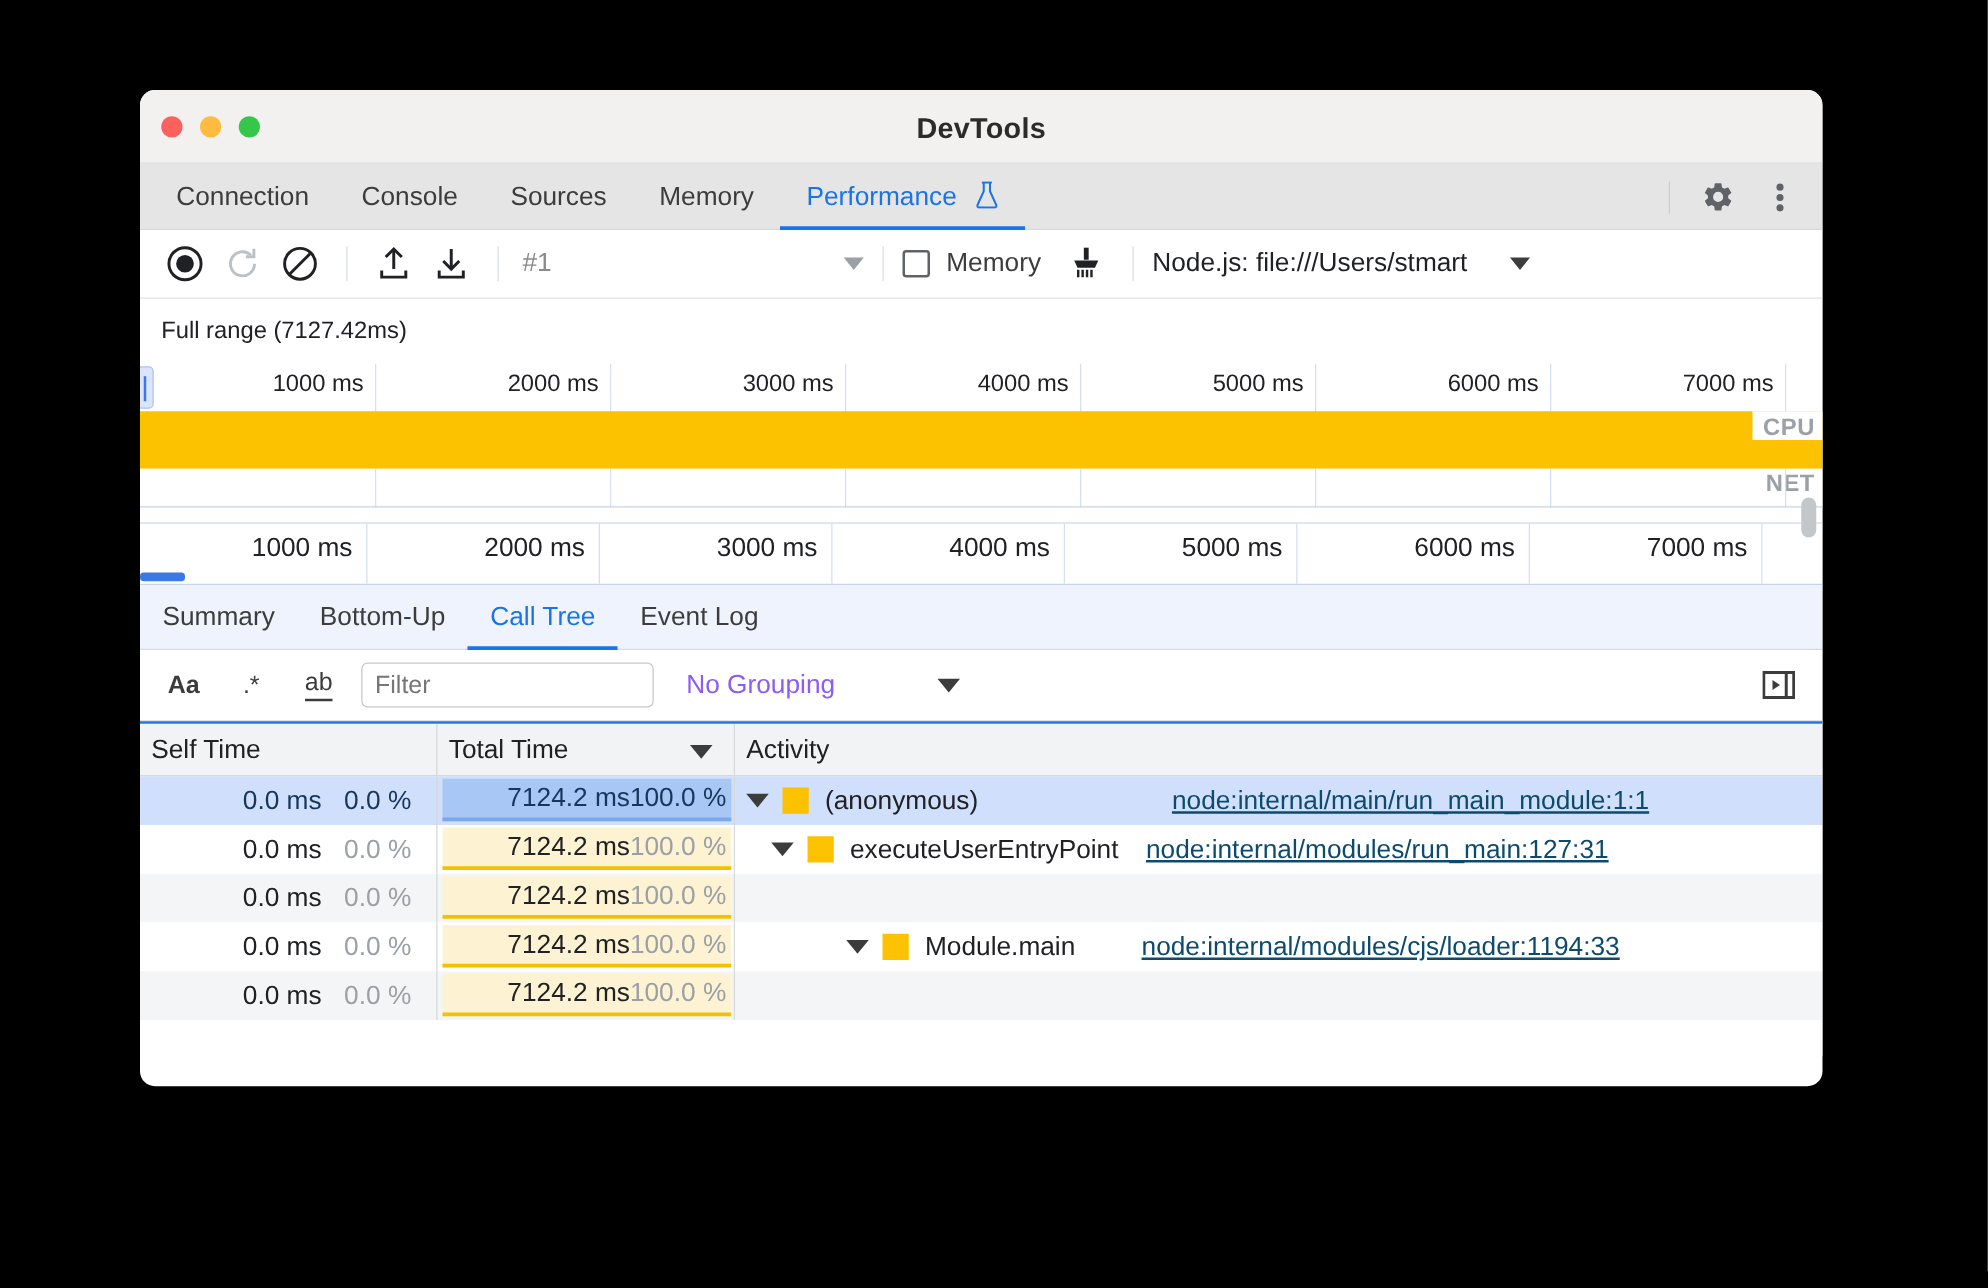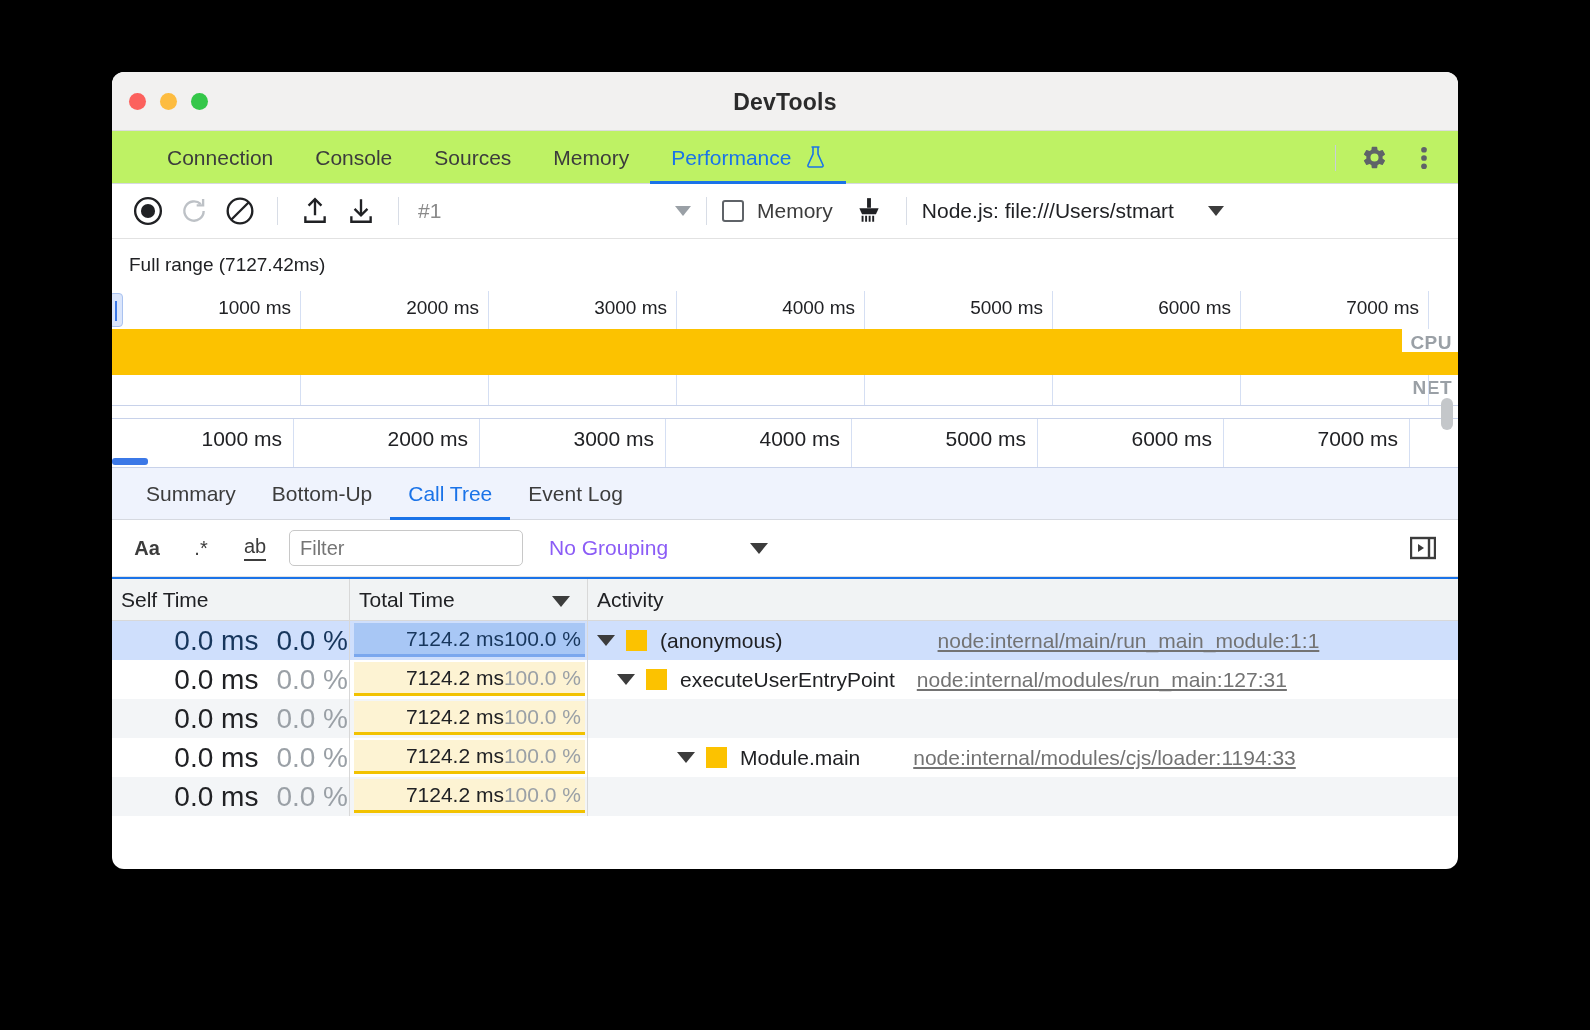--- a/index.html
+++ b/index.html
@@ -38,25 +38,25 @@
     position: absolute; left: 0; right: 0; top: 17px;
     text-align: center;
     font-size: 23px; font-weight: bold; color: #2b2b2b;
     letter-spacing: .2px;
   }
 
   
   .tabstrip {
     position: relative;
     height: 53px;
-    background: #bef264;
+    background: #e5e5e5;
     border-bottom: 1px solid #d6d9e0;
     display: flex;
     align-items: center;
-    padding-left: 34px;
+    padding-left: 8px;
   }
   .tab {
     position: relative;
     font-size: 21px;
     color: #3c3c3c;
     padding: 0 21px;
     height: 53px;
     line-height: 53px;
     white-space: nowrap;
     cursor: default;
@@ -216,21 +216,21 @@
     z-index: 6;
   }
 
   
   .dtabs {
     position: relative;
     height: 52px;
     background: #eff3fd;
     border-bottom: 1px solid #d6d9e0;
     display: flex; align-items: center;
-    padding-left: 16px;
+    padding-left: 0;
   }
   .dtab {
     position: relative;
     font-size: 21px; color: #3c3c3c;
     padding: 0 18px; height: 52px; line-height: 52px;
     white-space: nowrap; cursor: default;
   }
   .dtab.active { color: #1a73e8; }
   .dtab.active::after {
     content: "";
@@ -321,23 +321,23 @@
     align-items: stretch;
     position: relative;
   }
   .trow.odd { background: #fff; }
   .trow.even { background: #f3f5f7; }
   .trow.selected { background: #cfdffc; }
 
   .cell-self {
     width: 238px;
     display: flex; align-items: center; justify-content: flex-end;
-    padding-right: 1px;
+    padding-right: 20px;
     border-right: 1px solid #d8d8d8;
-    font-size: 28px;
+    font-size: 21px;
   }
   .cell-self .ms { color: #202124; }
   .cell-self .pct { color: #9aa0a6; margin-left: 18px; }
   .trow.selected .cell-self .ms,
   .trow.selected .cell-self .pct { color: #17365c; }
 
   .cell-total {
     width: 238px;
     position: relative;
     border-right: 1px solid #d8d8d8;
@@ -384,21 +384,21 @@
     margin-right: 15px;
   }
   .swatch {
     width: 21px; height: 21px;
     background: #fcc200;
     flex: none;
     margin-right: 13px;
   }
   .act-name { color: #202124; }
   .act-link {
-    color: #737373;
+    color: #0c4a6e;
     text-decoration: underline;
     margin-left: 14px;
   }
   .tbody-fill { background: #fff; height: 100%; }
 </style>
 </head>
 <body>
 
 <div id="window">
 

